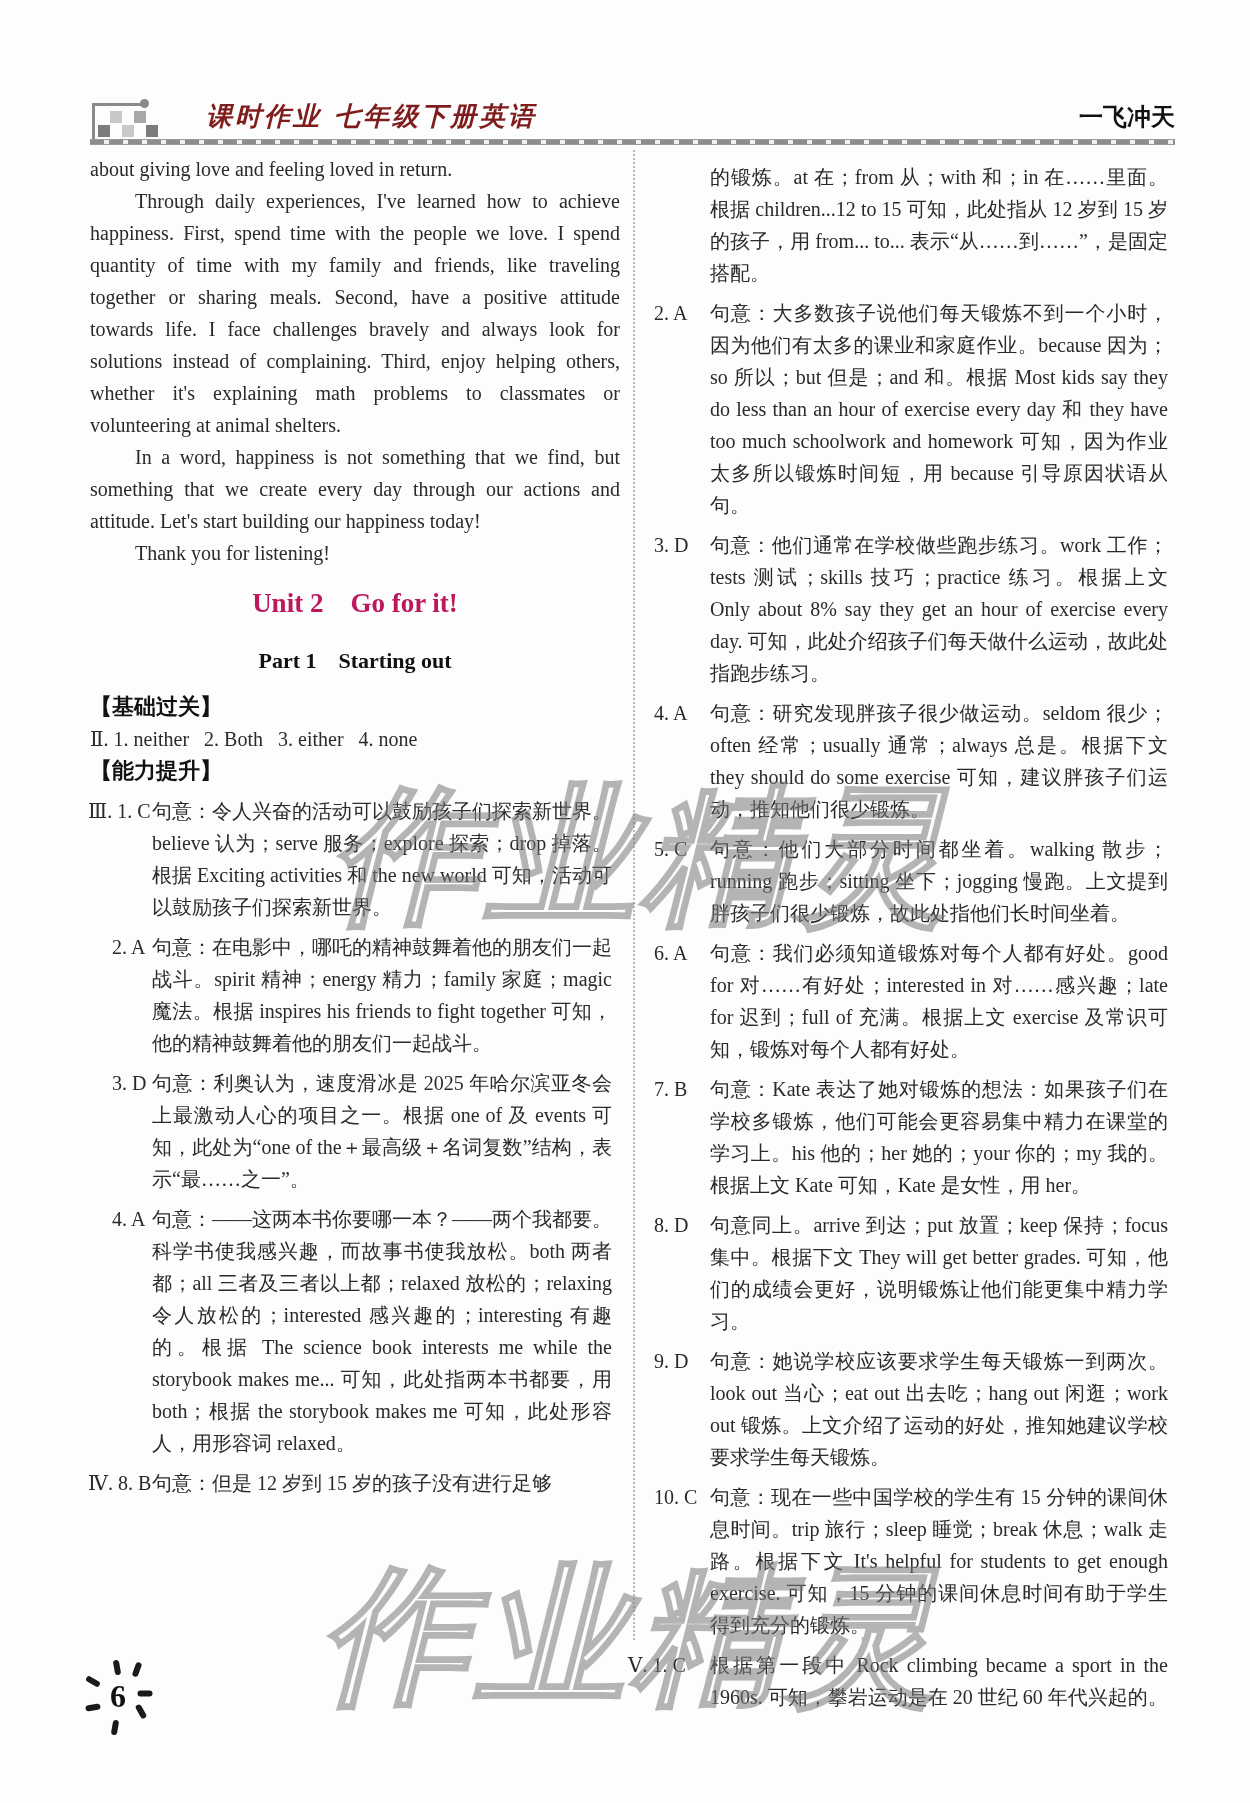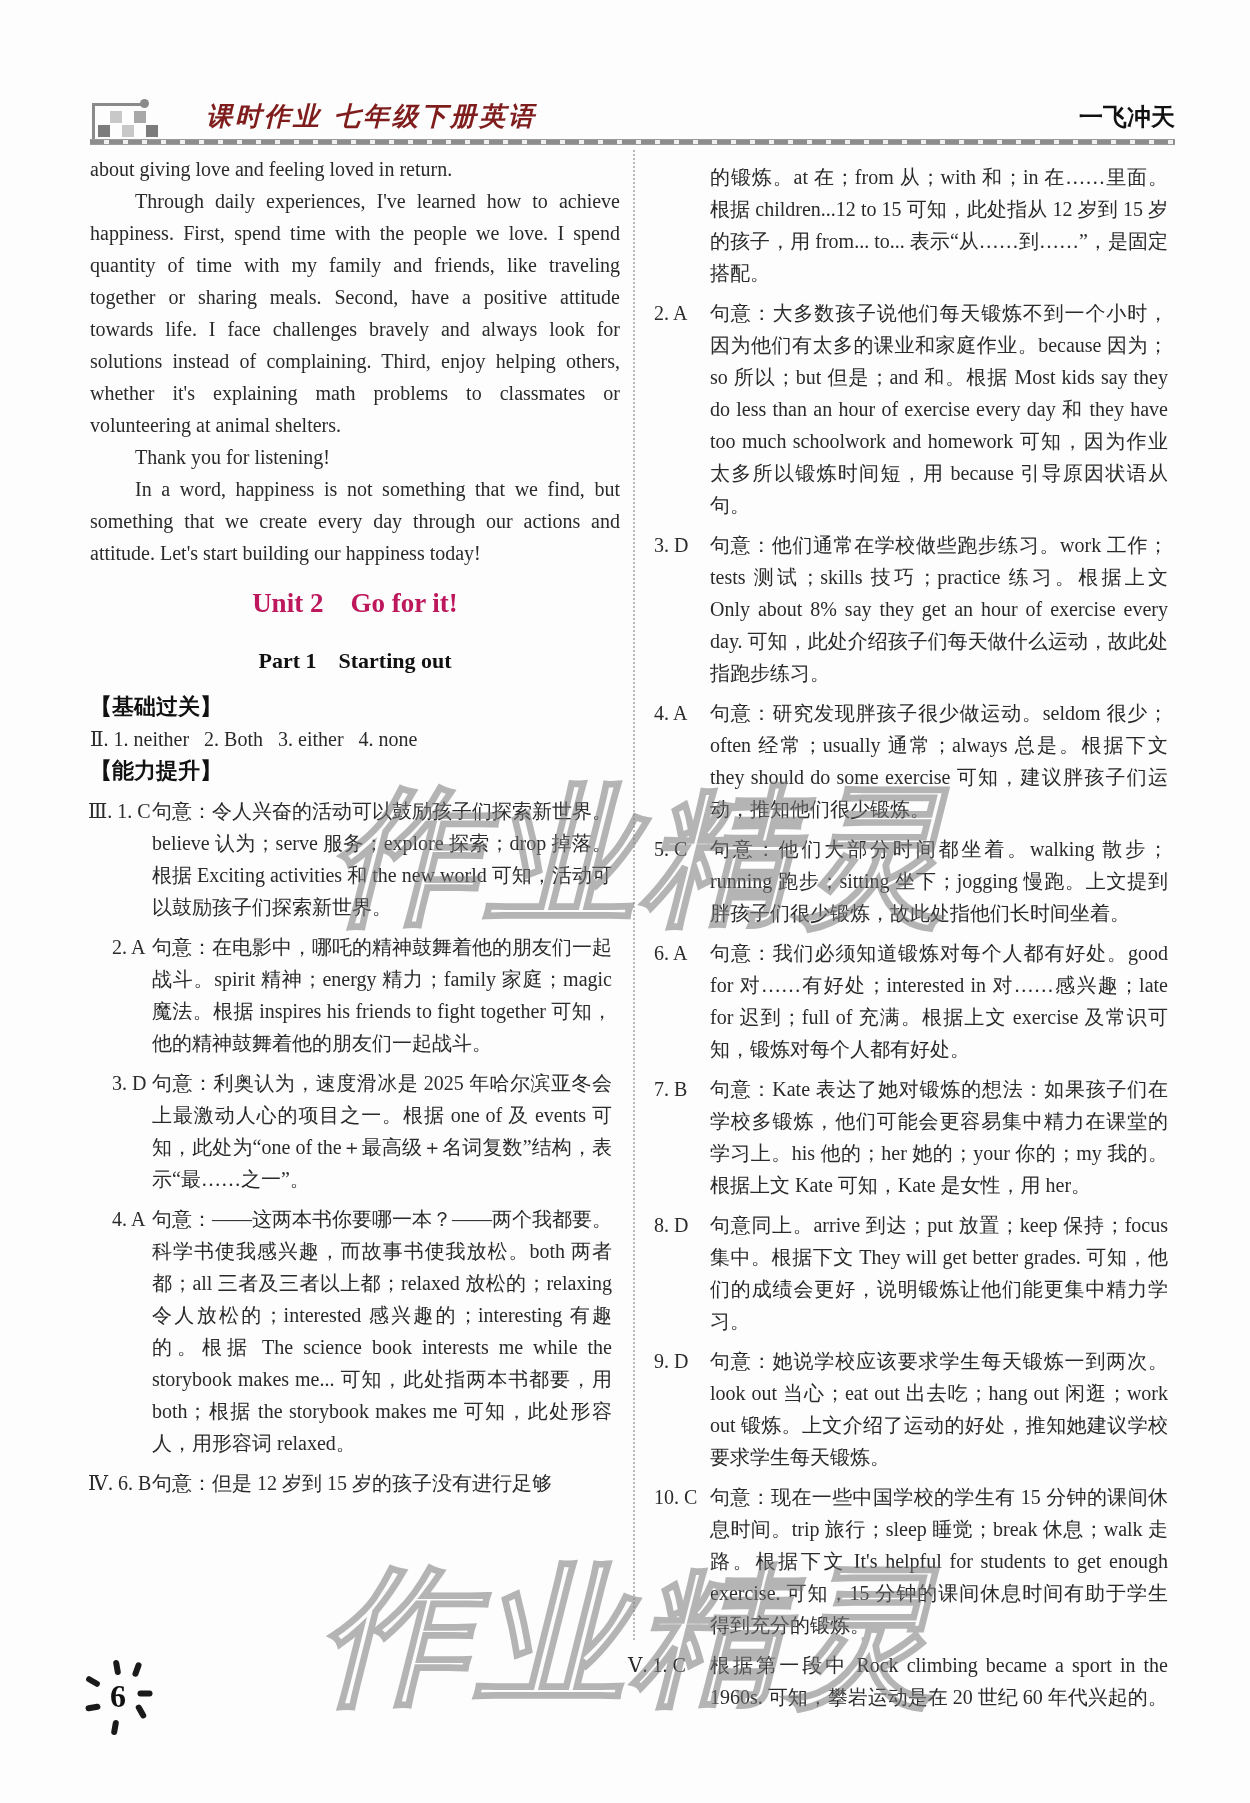--- a/index.html
+++ b/index.html
@@ -60,22 +60,22 @@
   <div class="header-title">课时作业  七年级下册英语</div>
   <div class="brand">一飞冲天</div>
   <div class="header-rule"></div>
 </div>
 
 <div class="divider"></div>
 
 <div class="col left">
   <p class="p">about giving love and feeling loved in return.</p>
   <p class="p indent">Through daily experiences, I've learned how to achieve happiness. First, spend time with the people we love. I spend quantity of time with my family and friends, like traveling together or sharing meals. Second, have a positive attitude towards life. I face challenges bravely and always look for solutions instead of complaining. Third, enjoy helping others, whether it's explaining math problems to classmates or volunteering at animal shelters.</p>
+  <p class="p indent">In a word, happiness is not something that we find, but something that we create every day through our actions and attitude. Let's start building our happiness today!</p>
   <p class="p indent">Thank you for listening!</p>
-  <p class="p indent">In a word, happiness is not something that we find, but something that we create every day through our actions and attitude. Let's start building our happiness today!</p>
   <div class="unit-title" style="white-space:pre">Unit 2    Go for it!</div>
   <div class="part-title" style="white-space:pre">Part 1    Starting out</div>
   <p class="sec-label">【基础过关】</p>
   <p class="ans-line">Ⅱ. 1. neither   2. Both   3. either   4. none</p>
   <p class="sec-label">【能力提升】</p>
 
   <div class="item top">
     <span class="num">Ⅲ. 1. C</span>
     <span>句意：令人兴奋的活动可以鼓励孩子们探索新世界。believe 认为；serve 服务；explore 探索；drop 掉落。根据 Exciting activities 和 the new world 可知，活动可以鼓励孩子们探索新世界。</span>
   </div>
@@ -85,21 +85,21 @@
   </div>
   <div class="item sub">
     <span class="num">3. D</span>
     <span>句意：利奥认为，速度滑冰是 2025 年哈尔滨亚冬会上最激动人心的项目之一。根据 one of 及 events 可知，此处为“one of the＋最高级＋名词复数”结构，表示“最……之一”。</span>
   </div>
   <div class="item sub">
     <span class="num">4. A</span>
     <span>句意：——这两本书你要哪一本？——两个我都要。科学书使我感兴趣，而故事书使我放松。both 两者都；all 三者及三者以上都；relaxed 放松的；relaxing 令人放松的；interested 感兴趣的；interesting 有趣的。根据 The science book interests me while the storybook makes me... 可知，此处指两本书都要，用 both；根据 the storybook makes me 可知，此处形容人，用形容词 relaxed。</span>
   </div>
   <div class="item top">
-    <span class="num">Ⅳ. 6. B</span>
+    <span class="num">Ⅳ. 8. B</span>
     <span>句意：但是 12 岁到 15 岁的孩子没有进行足够</span>
   </div>
 </div>
 
 <div class="col right">
   <p class="cont">的锻炼。at 在；from 从；with 和；in 在……里面。根据 children...12 to 15 可知，此处指从 12 岁到 15 岁的孩子，用 from... to... 表示“从……到……”，是固定搭配。</p>
   <div class="item"><span class="num">2. A</span><span>句意：大多数孩子说他们每天锻炼不到一个小时，因为他们有太多的课业和家庭作业。because 因为；so 所以；but 但是；and 和。根据 Most kids say they do less than an hour of exercise every day 和 they have too much schoolwork and homework 可知，因为作业太多所以锻炼时间短，用 because 引导原因状语从句。</span></div>
   <div class="item"><span class="num">3. D</span><span>句意：他们通常在学校做些跑步练习。work 工作；tests 测试；skills 技巧；practice 练习。根据上文 Only about 8% say they get an hour of exercise every day. 可知，此处介绍孩子们每天做什么运动，故此处指跑步练习。</span></div>
   <div class="item"><span class="num">4. A</span><span>句意：研究发现胖孩子很少做运动。seldom 很少；often 经常；usually 通常；always 总是。根据下文 they should do some exercise 可知，建议胖孩子们运动，推知他们很少锻炼。</span></div>
   <div class="item"><span class="num">5. C</span><span>句意：他们大部分时间都坐着。walking 散步；running 跑步；sitting 坐下；jogging 慢跑。上文提到胖孩子们很少锻炼，故此处指他们长时间坐着。</span></div>

